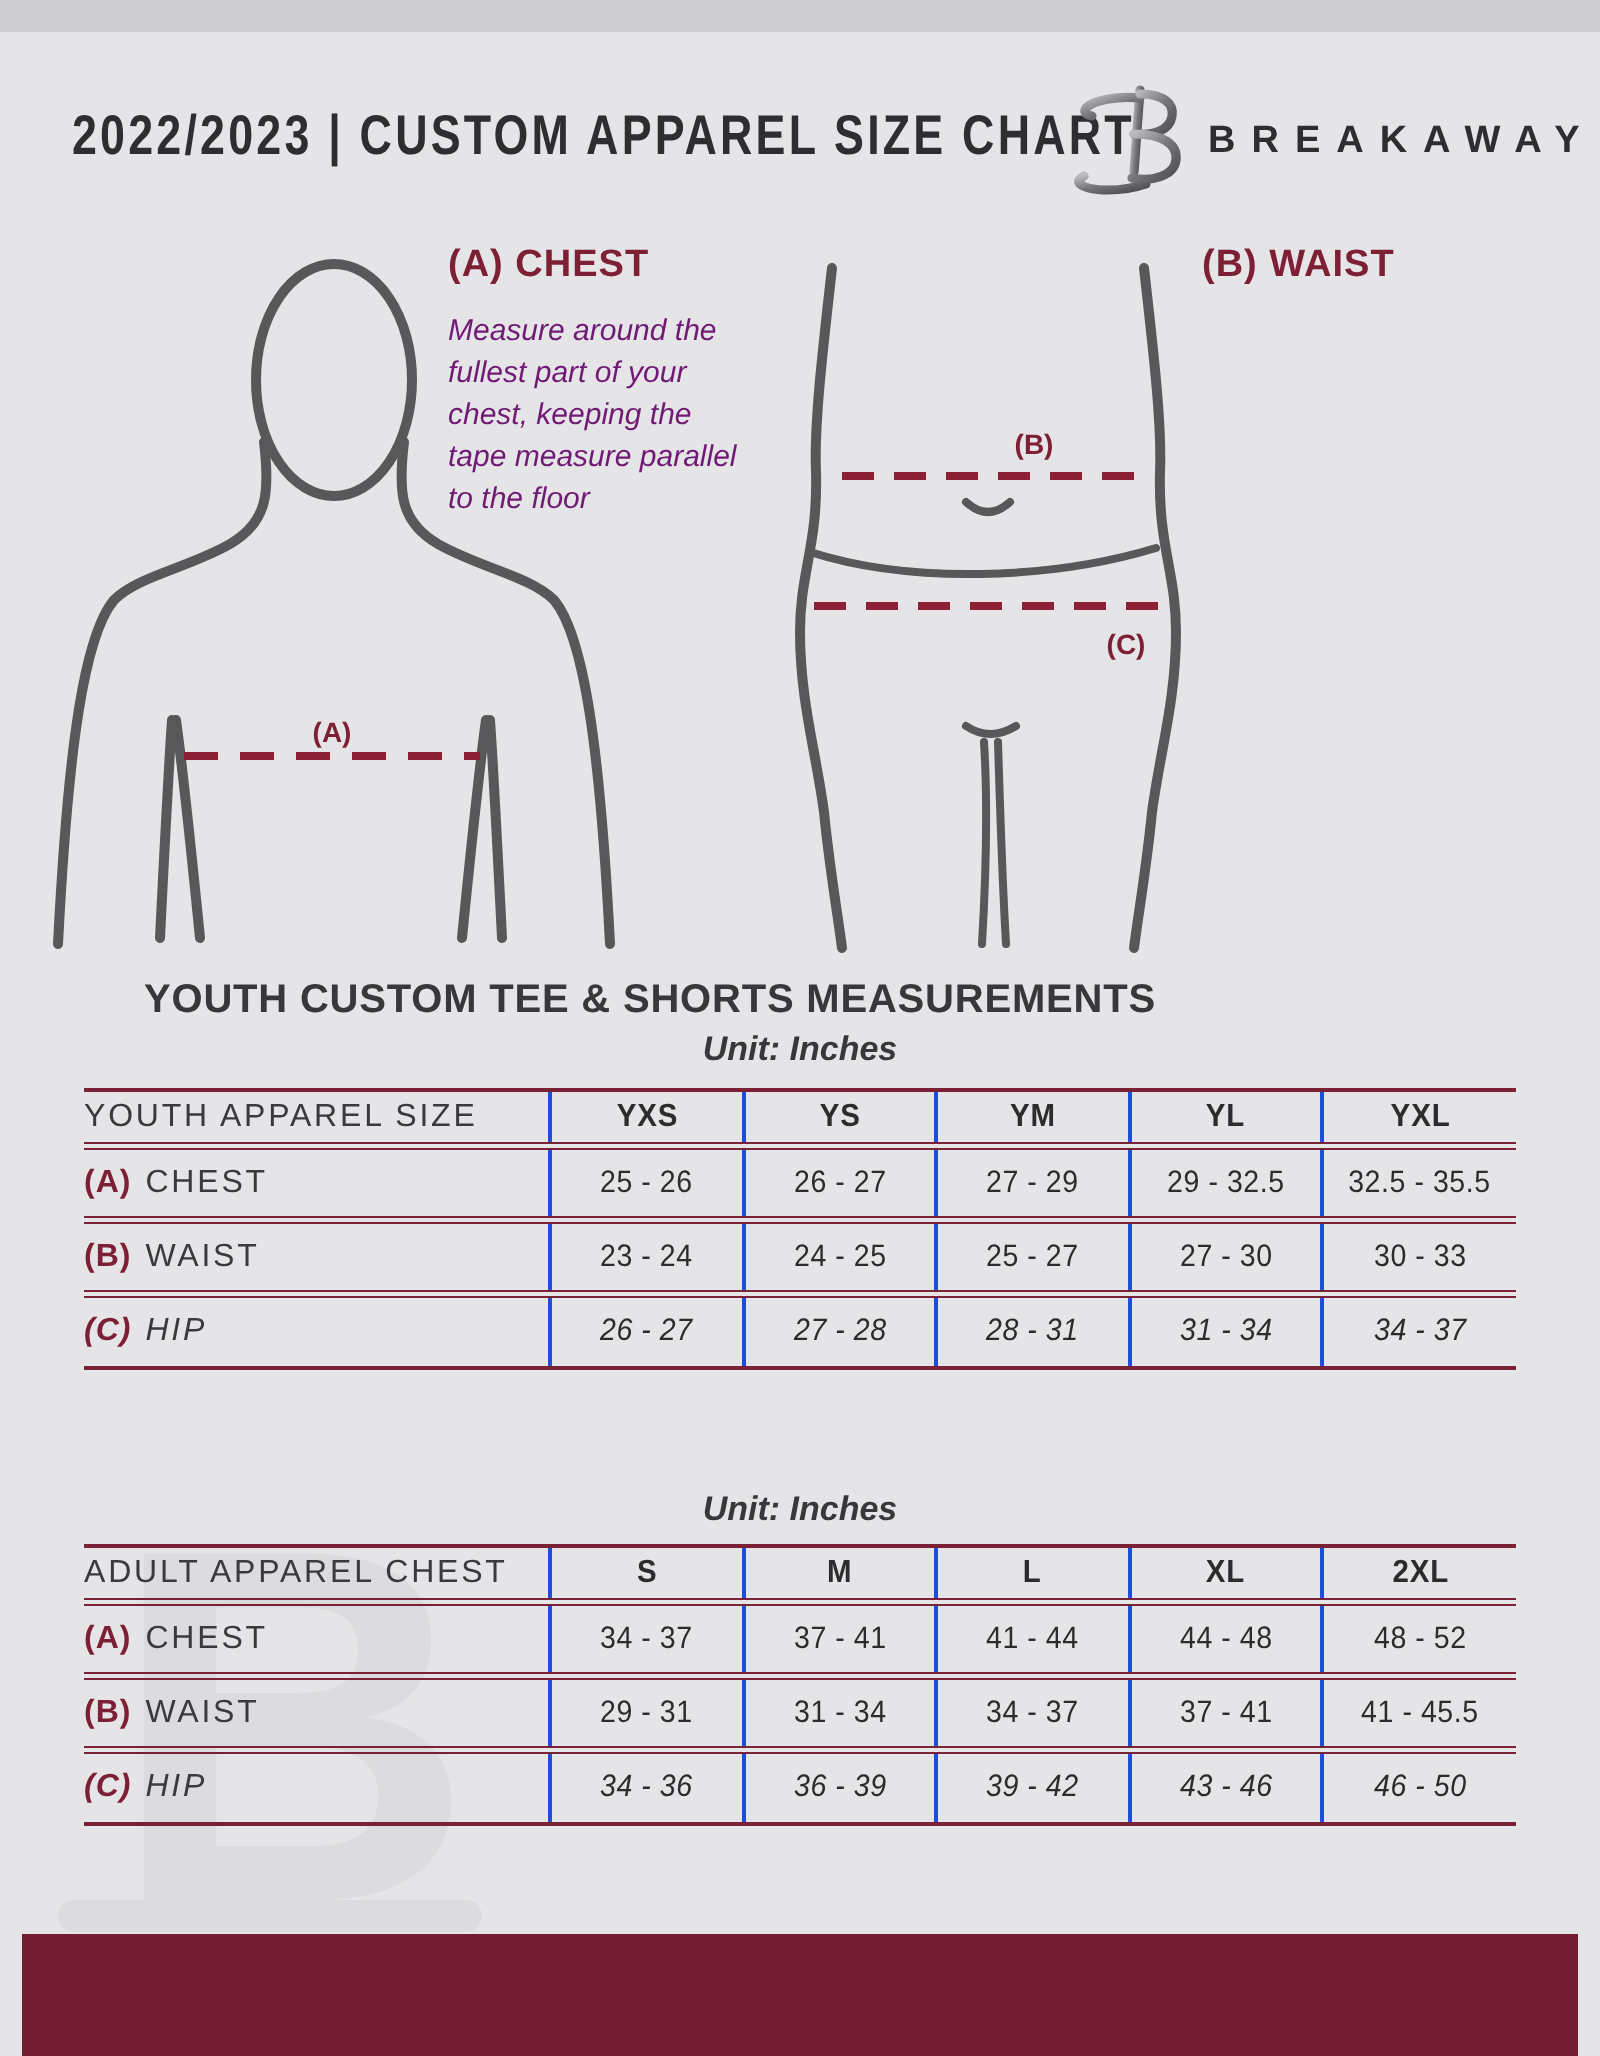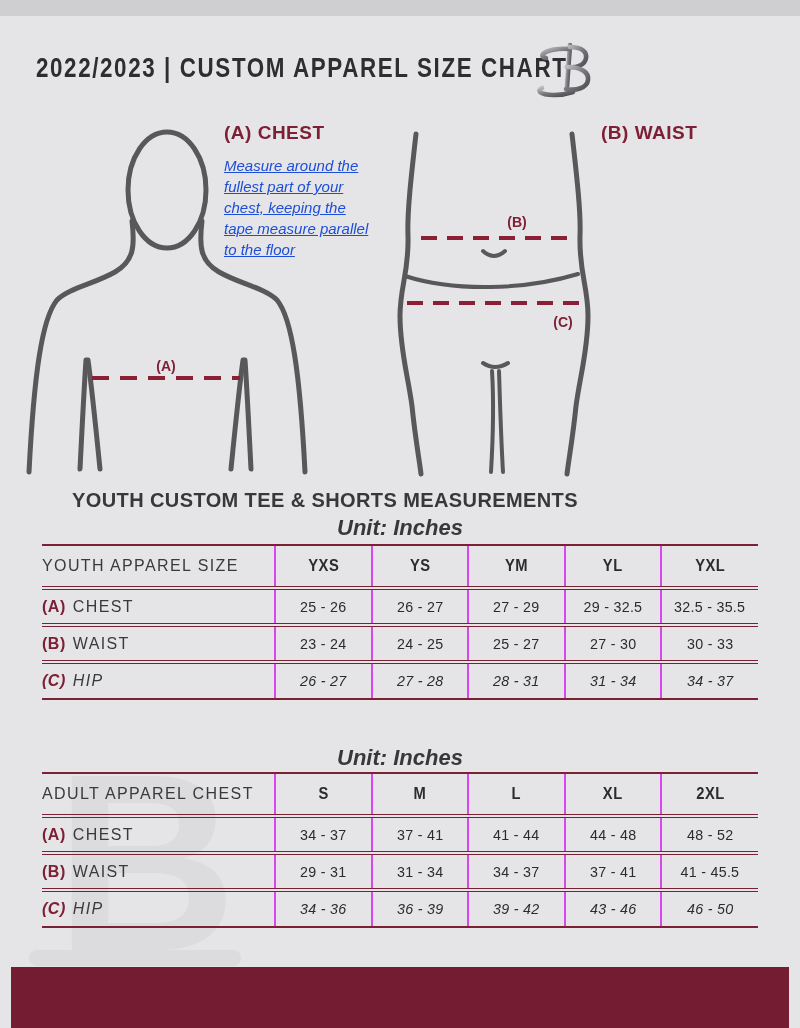--- a/index.html
+++ b/index.html
@@ -29,51 +29,51 @@
   .guide-block { position:absolute; }
   .chest-block { left:224px; top:106px; width:182px; }
   .waist-block { left:601px; top:106px; width:192px; }
   .hips-block  { left:601px; top:283px; width:196px; }
   .m-head {
     margin:0 0 11px 0; font-size:19px; font-weight:bold;
     letter-spacing:.5px; color:#7d2035;
   }
   .m-body {
     margin:0; font-size:15px; line-height:21px; font-style:italic;
-    color:#1d4ed8; white-space:pre-line;text-decoration:underline;
+    color:#701a75; white-space:pre-line;
   }
   
   .tbl-title {
     position:absolute; left:0; width:650px; text-align:center;
     font-size:20px; font-weight:bold; letter-spacing:.4px; color:#38383b;
   }
   .tbl-unit {
     position:absolute; left:0; width:800px; text-align:center;
-    font-size:22px; font-weight:bold; font-style:italic; color:#38383b;
+    font-size:17px; font-weight:bold; font-style:italic; color:#38383b;
   }
   .yt-title { top:473px; } .yt-unit { top:499px; }
   .ad-title { top:703px; } .ad-unit { top:729px; }
   
   .size-table {
     position:absolute; left:42px; width:716px; z-index:2;
     border-collapse:collapse; table-layout:fixed;
   }
   .yt-table { top:528px; }
   .ad-table { top:756px; }
   .size-table th, .size-table td { padding:0; }
-  .size-table thead tr { height:43px; }
+  .size-table thead tr { height:28px; }
   .size-table tbody tr { height:37px; }
   .size-table thead th {
     border-top:2px solid #7b2134;
     border-bottom:4px double #7b2134;
   }
   .size-table tbody td { border-bottom:4px double #7b2134; }
   .size-table tbody tr:last-child td { border-bottom:2px solid #7b2134;font-style:italic; }
   .size-table th.val, .size-table td.val {
-    border-left:2px solid #d946ef; text-align:center;
+    border-left:2px solid #1d4ed8; text-align:center;
   }
   .lbl {
     text-align:left; padding-left:16px;
     font-size:16px; letter-spacing:1.4px; color:#3a3a3d; font-weight:normal;
   }
   .pfx { color:#7d2035; font-weight:bold; margin-right:7px; letter-spacing:.5px; }
   .cx { display:inline-block; transform:scaleX(.92); }
   thead .cx { font-weight:bold; font-size:16px; color:#2c2c2e; letter-spacing:.5px; }
   tbody .cx { font-size:15.5px; color:#2c2c2e; letter-spacing:.3px; }
   
@@ -100,20 +100,21 @@
     </defs>
     <g fill="none" stroke="url(#lg)" stroke-width="4.6" stroke-linecap="round">
       <path d="M34,7 L31,48"></path>
       <path d="M34,11 C22,10 11,12 7,16 Q5,19 10,20"></path>
       <path d="M34,9 C46,9 51,14 50,20 C49,27 41,30 31,29"></path>
       <path d="M31,29 C45,29 53,34 52,42 C51,50 40,53 30,51"></path>
       <path d="M37,54 C25,58 9,58 4,54 Q2,52 6,50"></path>
     </g>
   </svg>
 
+  <div class="brand">BREAKAWAY</div>
 
   <svg class="fig fig-left" width="330" height="365" viewBox="0 0 330 365">
     <g fill="none" stroke="#58585a" stroke-width="5" stroke-linecap="round">
       <ellipse cx="155" cy="76" rx="39" ry="58"></ellipse>
       <path d="M120,107 C123,132 122,147 103,158 C82,170 57,174 45,186 C30,204 22,260 17,358"></path>
       <path d="M190,107 C187,132 188,147 207,158 C228,170 253,174 265,186 C280,204 288,260 293,358"></path>
       <path d="M74,246 C72,275 70,315 68,355"></path>
       <path d="M76,246 C80,275 84,315 88,355"></path>
       <path d="M233,246 C235,275 237,315 239,355"></path>
       <path d="M231,246 C227,275 223,315 219,355"></path>

